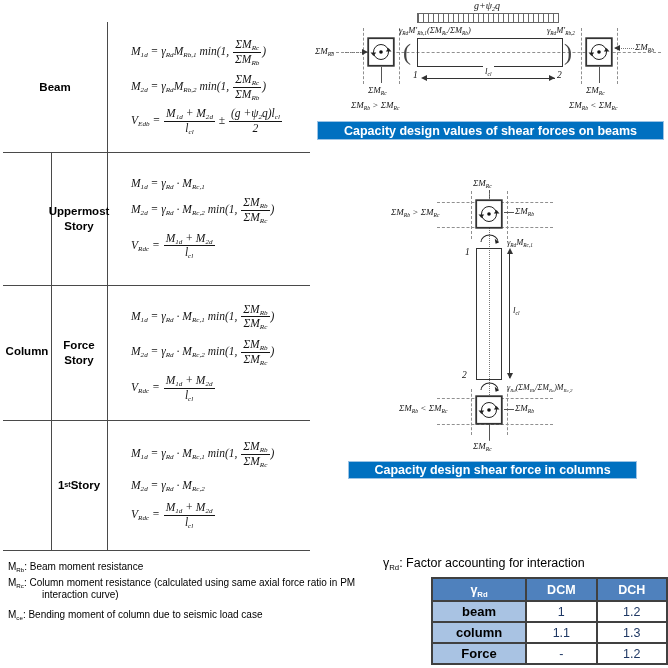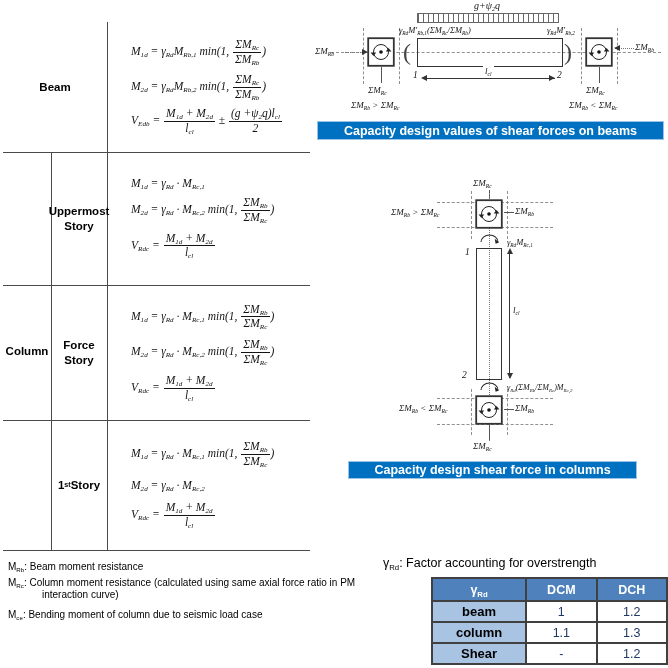--- a/index.html
+++ b/index.html
@@ -239,21 +239,21 @@
 
   <div class="caption" style="left:348px;top:461px;width:289px;height:18px">Capacity design shear force in columns</div>
 
   <div class="defs">
     <div class="def"><span class="sym">M<sub>Rb</sub></span><span>: Beam moment resistance</span></div>
     <div class="def"><span class="sym">M<sub>Rc</sub></span><span>: Column moment resistance (calculated using same axial force ratio in PM interaction curve)</span></div>
     <div class="def" style="margin-top:9px"><span class="sym">M<sub>ce</sub></span><span>: Bending moment of column due to seismic load case</span></div>
   </div>
 
   <div class="note">
-    <span>γ<sub>Rd</sub></span><span>: Factor accounting for overstrength</span>
+    <span>γ<sub>Rd</sub></span><span>: Factor accounting for interaction</span>
   </div>
 
   <table id="gamma-table">
     <colgroup>
         <col style="width:97px">
         <col style="width:73px">
         <col style="width:73px">
       </colgroup>
     <tbody>
         <tr>
@@ -265,20 +265,20 @@
       <td class="rowhead">beam</td>
       <td class="val">1</td>
       <td class="val">1.2</td>
     </tr>
     <tr>
       <td class="rowhead">column</td>
       <td class="val">1.1</td>
       <td class="val">1.3</td>
     </tr>
     <tr>
-      <td class="rowhead">Shear</td>
+      <td class="rowhead">Force</td>
       <td class="val">-</td>
       <td class="val">1.2</td>
     </tr>
   </tbody>
     </table>
 
 </div>
 
 </body></html>

